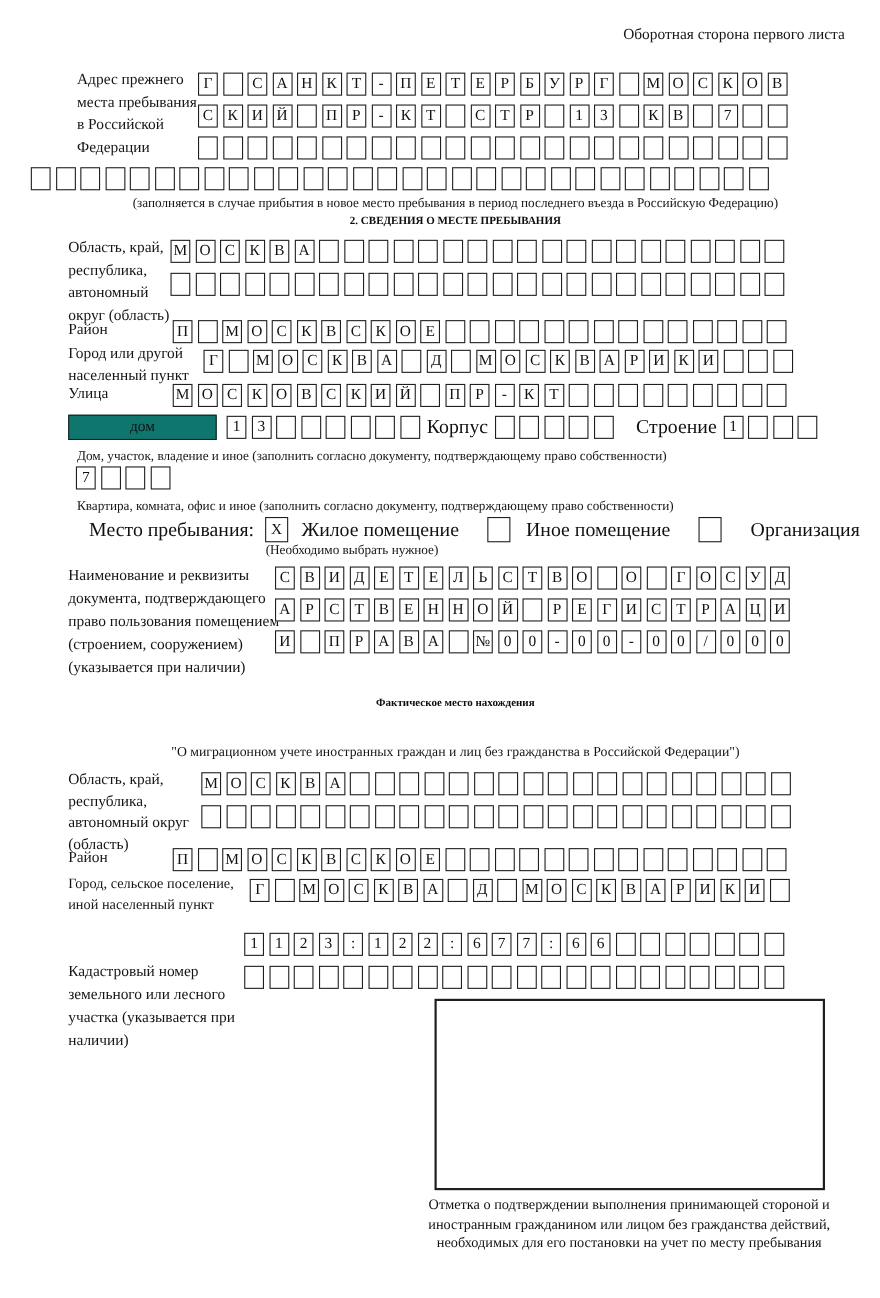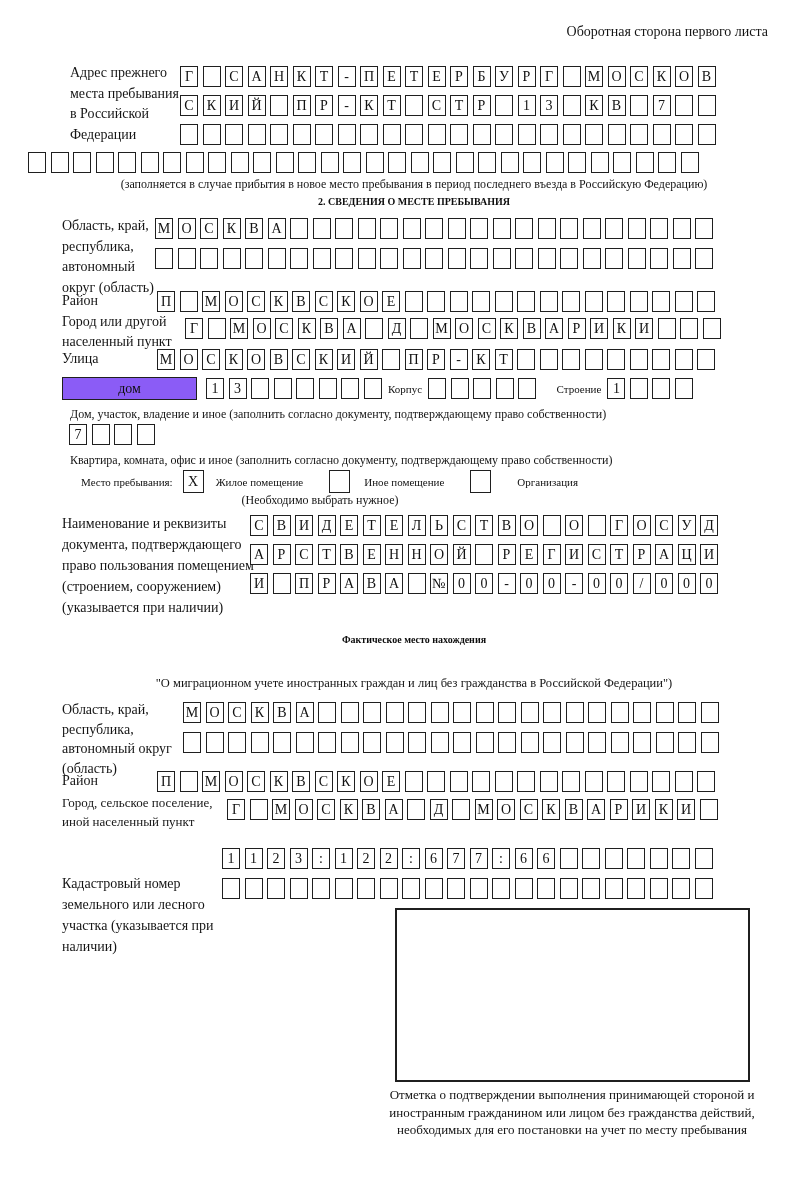--- a/index.html
+++ b/index.html
@@ -7,24 +7,24 @@
         font-family:"Liberation Serif","DejaVu Serif",serif;overflow:hidden;padding-left:28px;}
   .abs{position:absolute;}
   .lbl{font-size:14px;line-height:20px;color:#151515;}
   .note{font-size:12px;line-height:15px;color:#151515;}
   .sec-title{font-weight:bold;font-size:10px;color:#0d0d0d;}
   .center{text-align:center;width:100%;left:0;}
   .cellrow{display:flex;white-space:nowrap;}
   .cell{flex:0 0 auto;width:16px;height:19px;border:1.5px solid #1f1f1f;margin-right:4.5px;
         font-size:14px;line-height:19px;text-align:center;background:#fff;}
   .lblbox{border:1.5px solid #1f1f1f;height:21px;font-size:14px;line-height:21px;
-          text-align:center;background:#8b5cf6;}
+          text-align:center;background:#0f766e;}
   .cbx{display:inline-block;width:19px;height:21px;border:1.5px solid #1f1f1f;
        font-size:14px;line-height:21px;text-align:center;vertical-align:middle;background:#fff;}
-  .inlbl{font-size:11px;vertical-align:middle;text-align:right;}
+  .inlbl{font-size:18px;vertical-align:middle;text-align:right;}
   .hrow{display:flex;align-items:center;}
   .stampbox{border:2px solid #1f1f1f;background:#fff;}
 </style>
 </head>
 <body>
 
 <div class="page">
 
   <div class="abs lbl" style="top:22px;right:60px;">Оборотная сторона первого листа</div>
 

